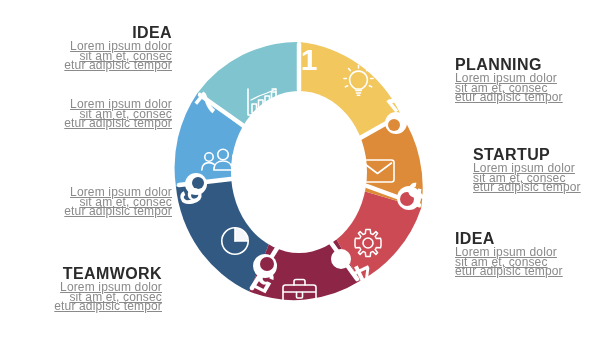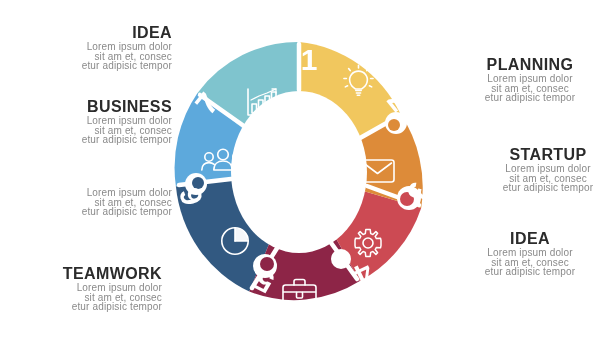--- a/index.html
+++ b/index.html
@@ -16,27 +16,28 @@
   .label-block { position:absolute; width:150px; }
   .label-block .title {
     font-size:16px;
     font-weight:bold;
     color:#2b2b2b;
     letter-spacing:0.4px;
     line-height:13px;
     margin-bottom:3px;
   }
   .label-block .desc {
-    font-size:10px;
+    font-size:12px;
     color:#8a8a8a;
     line-height:9.6px;
     letter-spacing:0.15px;
+    text-decoration:underline;
   }
   .label-block.left { text-align:right; }
-  .label-block.right { text-align:center; }
+  .label-block.right { text-align:left; }
 
   
   #lbl-idea-1     { left:22px;  top:26px; }
   #lbl-business   { left:22px;  top:100px; }
   #lbl-project    { left:22px;  top:188px; }
   #lbl-teamwork   { left:12px;  top:267px; }
   
   #lbl-planning   { left:455px; top:58px; }
   #lbl-startup    { left:473px; top:148px; }
   #lbl-idea-2     { left:455px; top:232px; }
@@ -54,21 +55,20 @@
   <div class="label-block left" id="lbl-idea-1">
     <div class="title">IDEA</div>
     <div class="desc">
       <div>Lorem ipsum dolor</div>
       <div>sit am et, consec</div>
       <div>etur adipisic tempor</div>
     </div>
   </div>
 
   <div class="label-block left" id="lbl-business">
-    <div class="title">BUSINESS</div>
     <div class="desc">
       <div>Lorem ipsum dolor</div>
       <div>sit am et, consec</div>
       <div>etur adipisic tempor</div>
     </div>
   </div>
 
   <div class="label-block left" id="lbl-project">
     <div class="desc">
       <div>Lorem ipsum dolor</div>

